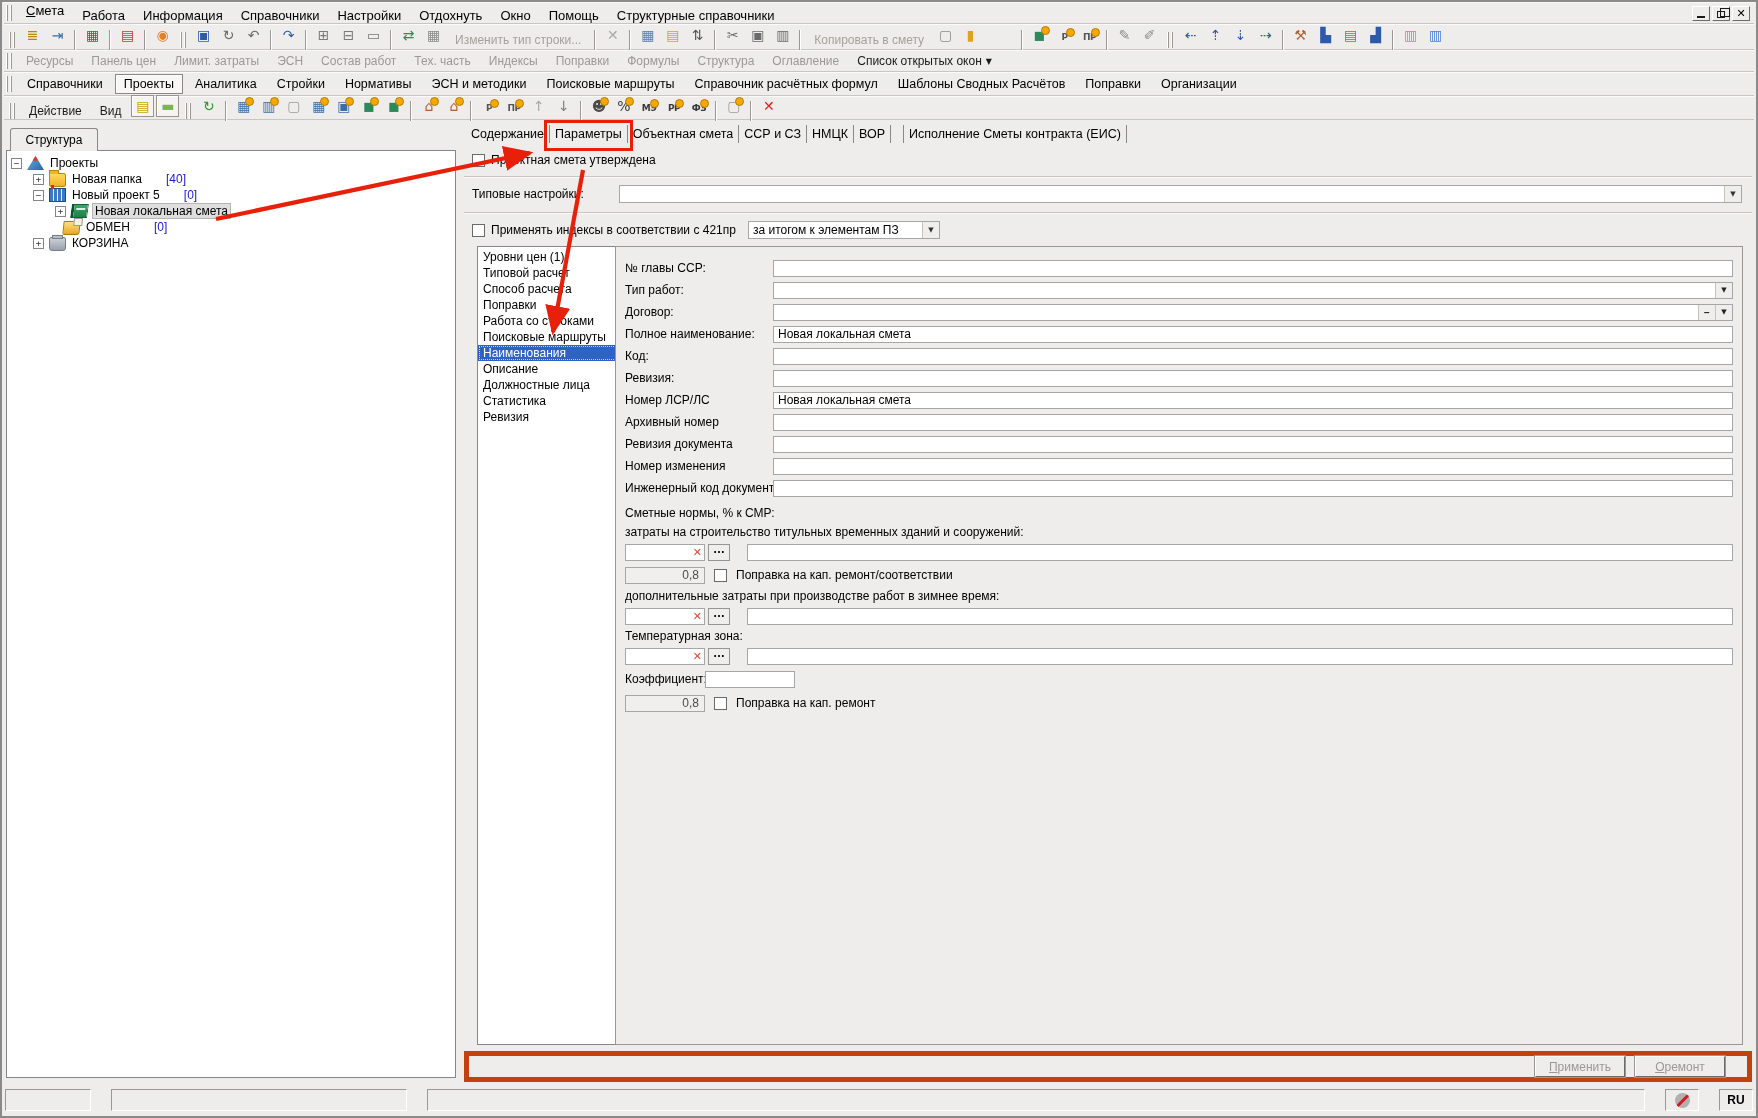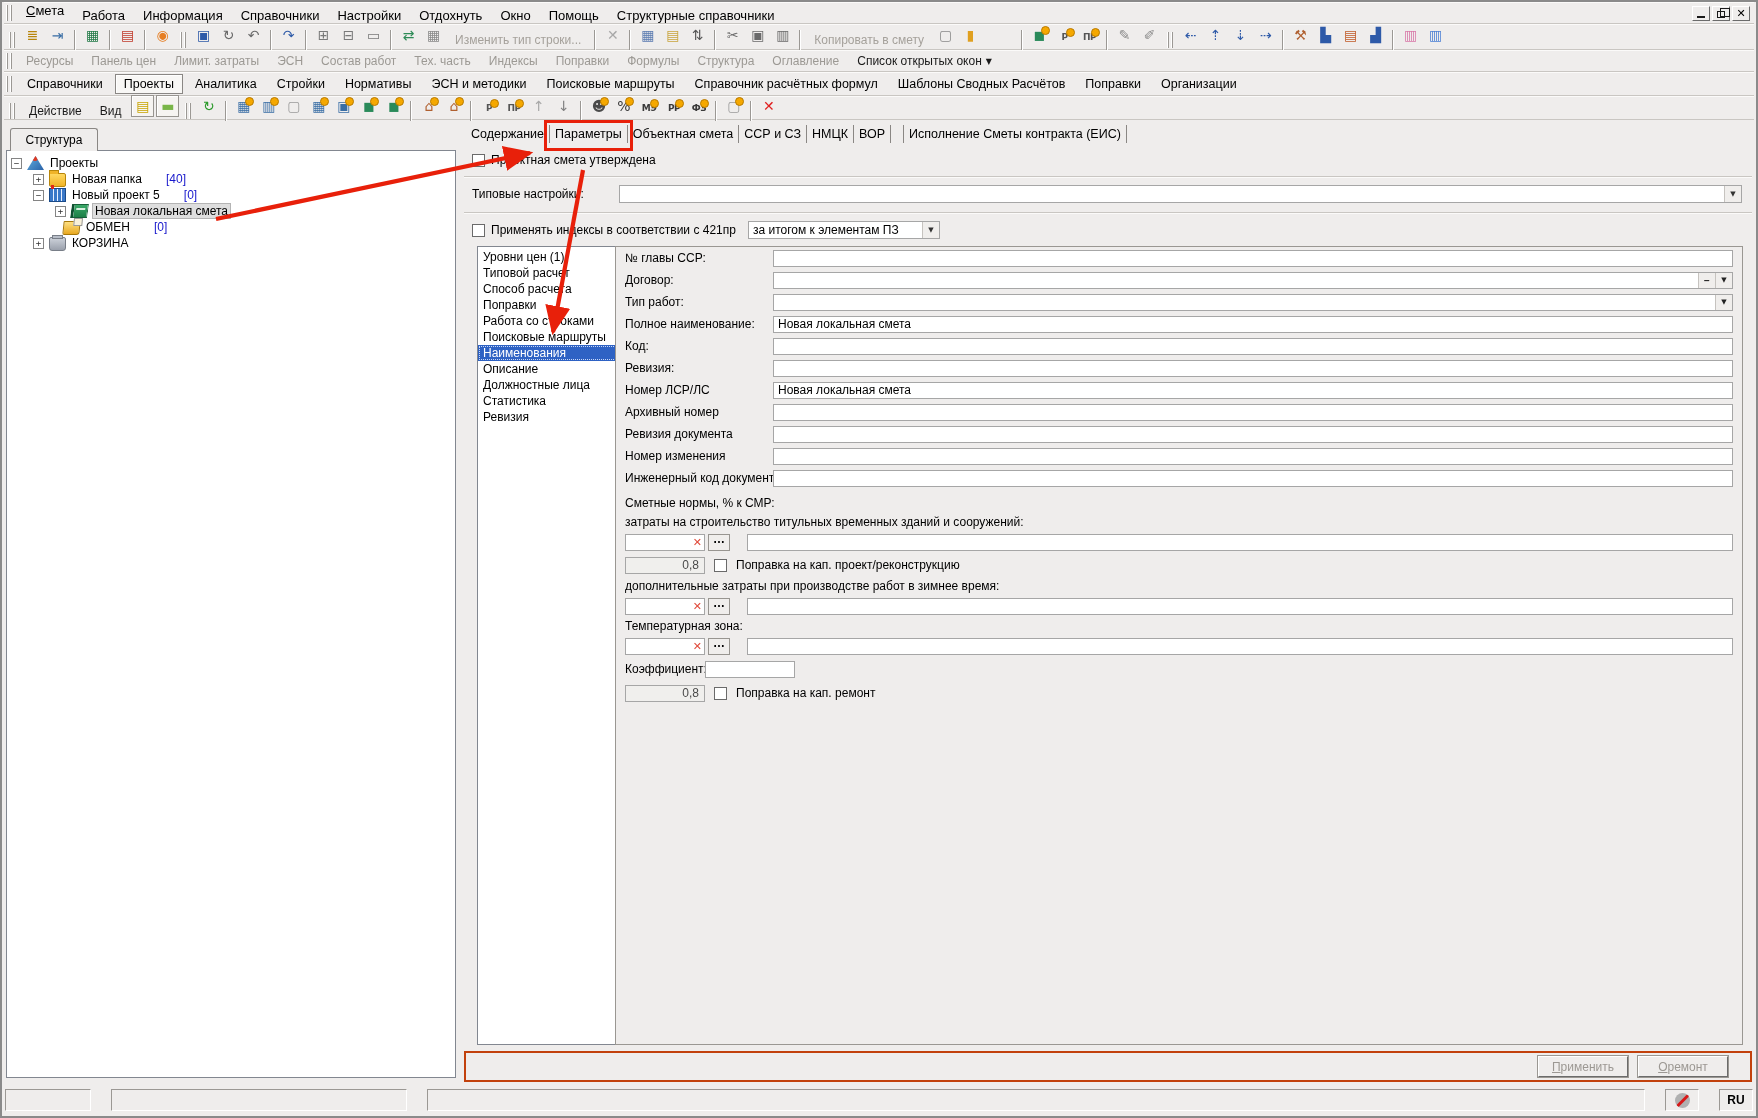--- a/index.html
+++ b/index.html
@@ -112,21 +112,21 @@
   .idx-combo { width:192px; flex:none; margin-left:6px; }
 
   .cb { width:13px; height:13px; background:#fff; border:1px solid #6a6a6a; flex:none; }
 
   .nav-list { position:absolute; left:2px; top:100px; width:147px; bottom:3px; background:#fff;
               border:1px solid #828790; padding-top:2px;margin-left:11px; }
   .nav-item { height:16px; line-height:16px; padding:0 5px; white-space:nowrap; }
   .nav-item.sel { background:#2e62c4; color:#fff; outline:1px dotted #c8d8f8; outline-offset:-2px; }
 
   .form-panel { position:absolute; left:151px; top:100px; right:9px; bottom:3px; background:#efedec;
-                border:1px solid #9a9792; padding:0 9px; overflow:hidden; }
+                border:1px solid #9a9792; padding:10px 9px; overflow:hidden; }
   .frow { height:22px; display:flex; align-items:center; }
   .flabel { width:148px; flex:none; white-space:nowrap; }
   .ffield { flex:1; height:17px; background:#fff; border:1px solid #a6a6a6; display:flex; align-items:center; }
   .ffield .fvalue { flex:1; padding:0 4px; white-space:nowrap; overflow:hidden; }
   .fbtn { display:none; width:17px; height:15px; flex:none; background:#f0eeec; border-left:1px solid #c6c3bf;
           align-items:center; justify-content:center; font-size:10px; color:#222; }
   .fbtn.dd::before { content:"▼"; font-size:7px; font-family:"DejaVu Sans",sans-serif; }
   .fbtn.minus::before { content:"−"; font-weight:bold; }
   .ffield.has-dd .fbtn.dd { display:flex; }
   .ffield.has-minus .fbtn.minus { display:flex; }
@@ -143,21 +143,21 @@
   .dots-btn::before { content:"…"; margin-top:-6px; }
   .longfield { flex:1; height:17px; background:#fff; border:1px solid #a6a6a6; margin-left:14px; }
   .grayrow { height:24px; display:flex; align-items:center; gap:9px; }
   .grayfield { width:80px; height:17px; background:#f0efed; border:1px solid #a6a6a6; color:#4a4a4a;
                display:flex; align-items:center; justify-content:flex-end; padding-right:5px; }
   .coefrow { height:24px; display:flex; align-items:center; }
   .coefrow .clab { width:80px; flex:none; }
   .coeffield { width:90px; height:17px; background:#fff; border:1px solid #a6a6a6; }
 
   .bottom-bar { position:absolute; left:2px; right:2px; bottom:2px; height:31px; background:#efedec;
-                border:2px solid #c2410c; display:flex; align-items:center; justify-content:flex-end; gap:10px; padding-right:22px; }
+                border:5px solid #c2410c; display:flex; align-items:center; justify-content:flex-end; gap:10px; padding-right:22px; }
   .btn { width:90px; height:21px; background:#efedec; border:1px solid; border-color:#fff #6b6b6b #6b6b6b #fff;
          box-shadow:0 0 0 1px #9a9792; display:flex; align-items:center; justify-content:center; color:#9c9893; }
   .btn u { text-decoration:underline; }
 
   
   .statusbar { position:absolute; left:2px; right:2px; bottom:2px; height:28px; display:flex; gap:20px;
                align-items:center; padding:2px 1px; background:#efedec; }
   .scell { height:22px; border:1px solid; border-color:#9b9894 #fff #fff #9b9894; background:#efedec; }
   .sc1 { width:86px; } .sc2 { width:296px; } .sc3 { flex:1; }
   .sc4 { width:34px; display:flex; align-items:center; justify-content:center; }
@@ -626,32 +626,32 @@
         <div class="form-panel">
           <div>
               <div class="frow">
               <span class="flabel">№ главы ССР:</span>
               <span class="ffield">
                 <span class="fvalue"></span>
 
               </span>
             </div>
               <div class="frow">
+              <span class="flabel">Тип работ:</span>
+              <span class="ffield has-dd">
+                <span class="fvalue"></span>
+
+                <span class="fbtn dd"></span>
+              </span>
+            </div>
+              <div class="frow">
               <span class="flabel">Договор:</span>
               <span class="ffield has-dd has-minus">
                 <span class="fvalue"></span>
                 <span class="fbtn minus"></span>
-                <span class="fbtn dd"></span>
-              </span>
-            </div>
-              <div class="frow">
-              <span class="flabel">Тип работ:</span>
-              <span class="ffield has-dd">
-                <span class="fvalue"></span>
-
                 <span class="fbtn dd"></span>
               </span>
             </div>
               <div class="frow">
               <span class="flabel">Полное наименование:</span>
               <span class="ffield">
                 <span class="fvalue">Новая локальная смета</span>
 
               </span>
             </div>
@@ -712,21 +712,21 @@
             <div class="xrow">
               <span class="xfield">
                   <span class="xclear"></span>
                 </span>
               <span class="dots-btn"></span>
               <span class="longfield"></span>
             </div>
             <div class="grayrow">
               <span class="grayfield">0,8</span>
               <span class="cb"></span>
-              <span>Поправка на кап. проект/реконструкцию</span>
+              <span>Поправка на кап. ремонт/соответствии</span>
             </div>
             <div class="n-sub">дополнительные затраты при производстве работ в зимнее время:</div>
             <div class="xrow">
               <span class="xfield">
                   <span class="xclear"></span>
                 </span>
               <span class="dots-btn"></span>
               <span class="longfield"></span>
             </div>
             <div class="n-sub">Температурная зона:</div>

